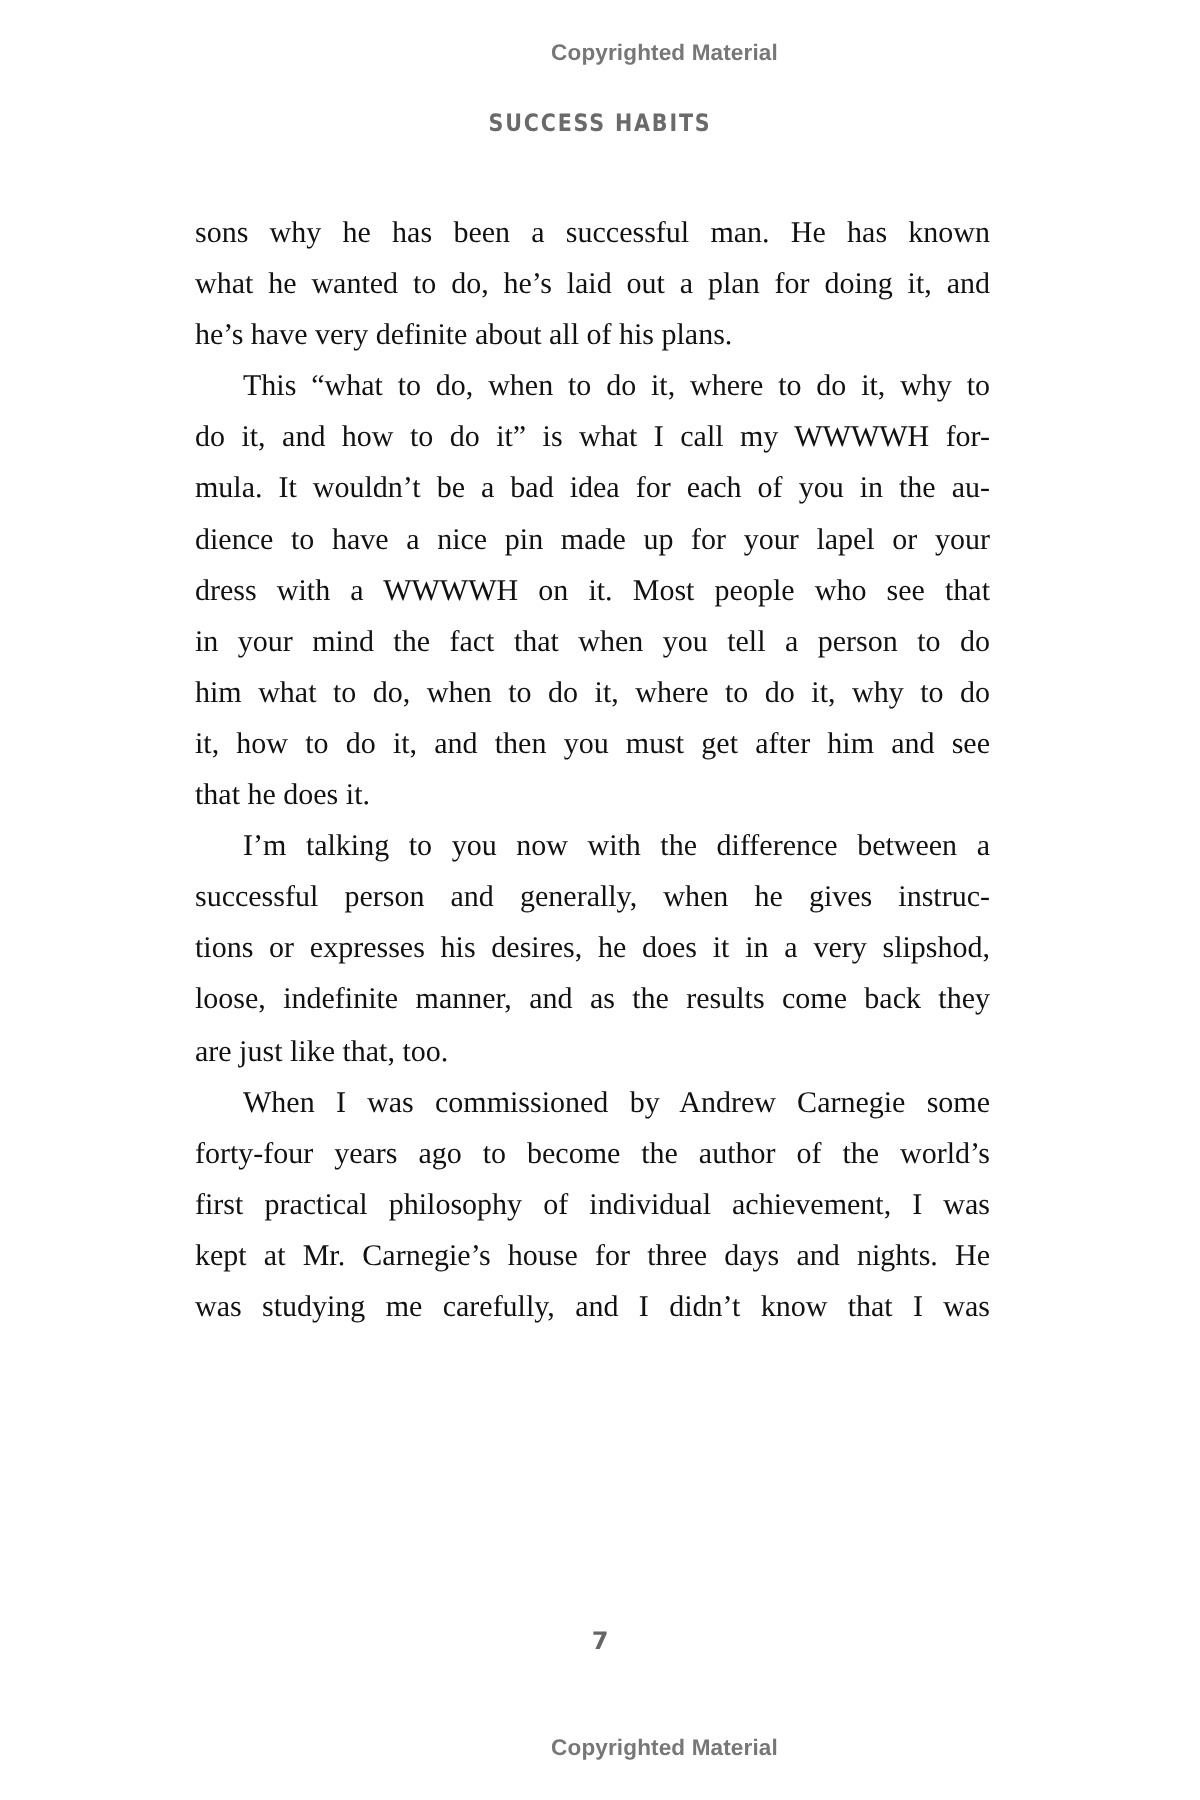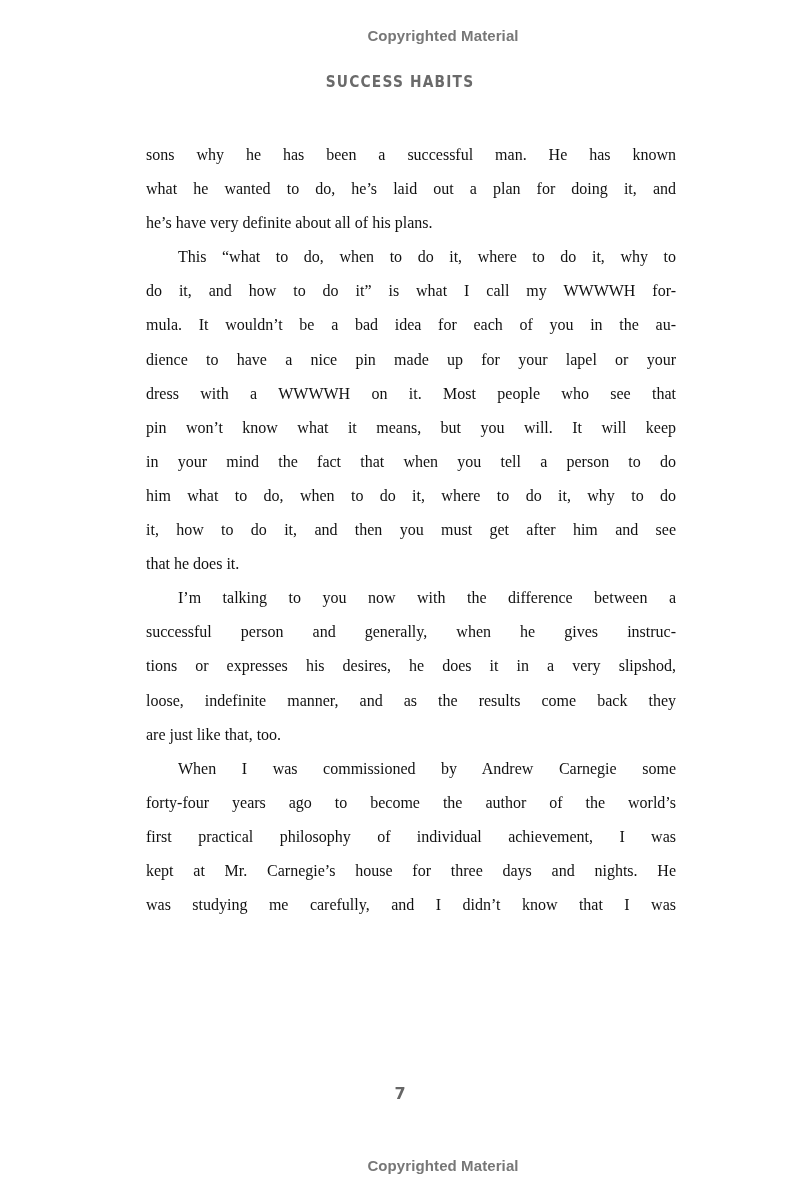--- a/index.html
+++ b/index.html
@@ -35,25 +35,25 @@
       text-align: center;
       font-family: "DejaVu Sans", sans-serif;
       font-weight: bold;
       font-size: 16px;
       letter-spacing: 1.4px;
       color: #6a6a6a;
       transform: scaleX(0.86);
     }
     .body-text {
       position: absolute;
-      left: 146px;
+      left: 130px;
       top: 138px;
       width: 530px;
       font-family: "Liberation Serif", serif;
-      font-size: 16px;
+      font-size: 20px;
       color: #111111;
     }
     .line {
       height: 34.1px;
       line-height: 34.1px;
       white-space: nowrap;
       text-align: justify;
       text-align-last: justify;
     }
     .line.last {
@@ -88,21 +88,20 @@
     <div class="line">what he wanted to do, he’s laid out a plan for doing it, and</div>
     <div class="line last">he’s have very definite about all of his plans.</div>
   </div>
 
   <div>
     <div class="line indent">This “what to do, when to do it, where to do it, why to</div>
     <div class="line">do it, and how to do it” is what I call my WWWWH for-</div>
     <div class="line">mula. It wouldn’t be a bad idea for each of you in the au-</div>
     <div class="line">dience to have a nice pin made up for your lapel or your</div>
     <div class="line">dress with a WWWWH on it. Most people who see that</div>
-    <div class="line">pin won’t know what it means, but you will. It will keep</div>
     <div class="line">in your mind the fact that when you tell a person to do</div>
     <div class="line">him what to do, when to do it, where to do it, why to do</div>
     <div class="line">it, how to do it, and then you must get after him and see</div>
     <div class="line last">that he does it.</div>
   </div>
 
   <div>
     <div class="line indent">I’m talking to you now with the difference between a</div>
     <div class="line">successful person and generally, when he gives instruc-</div>
     <div class="line">tions or expresses his desires, he does it in a very slipshod,</div>

